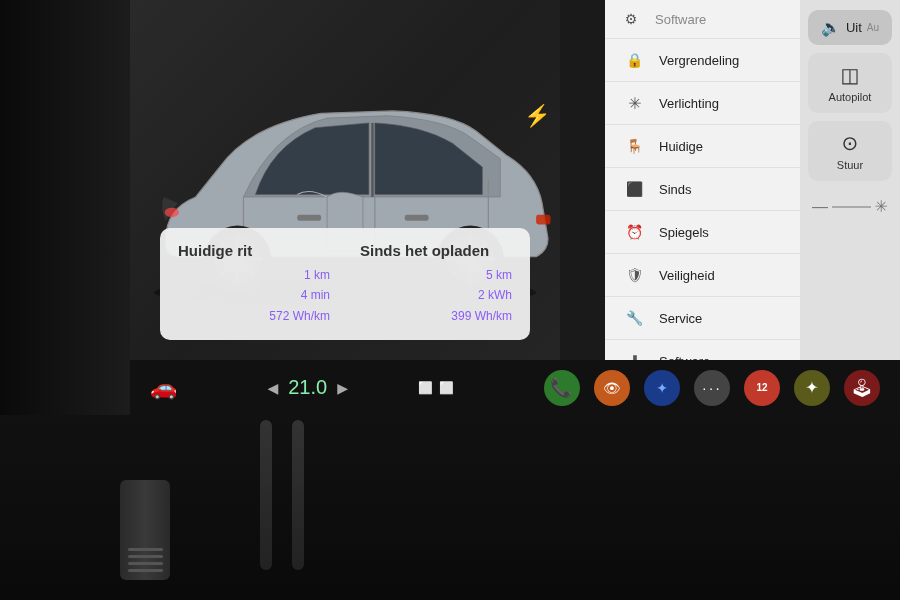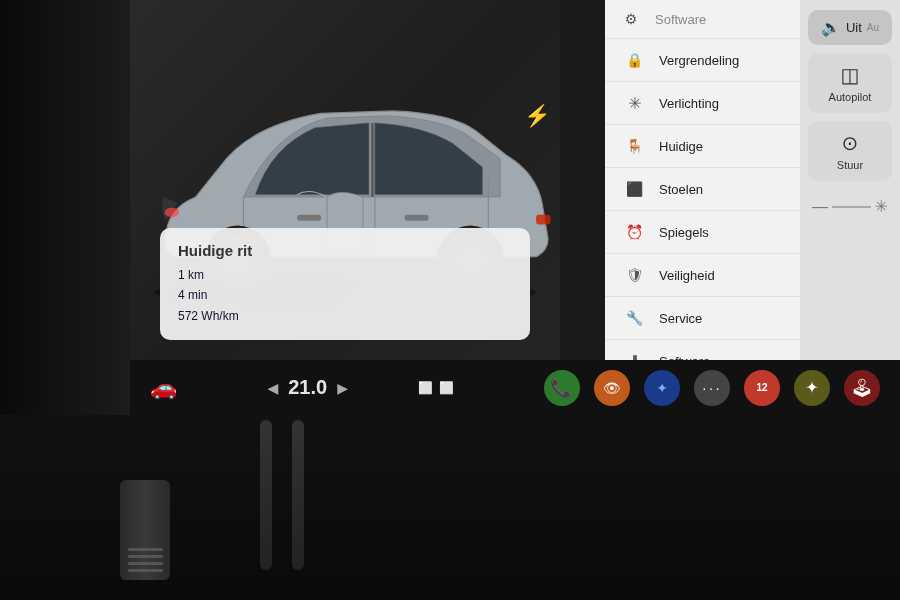--- a/index.html
+++ b/index.html
@@ -70,22 +70,23 @@
 
     .trip-col { flex: 1; }
     .trip-col-header {
       font-size: 15px;
       font-weight: 600;
       color: #333;
       margin-bottom: 6px;
     }
     .trip-col-value {
       font-size: 12px;
-      color: #0f172a;
+      color: #8b5cf6;
       line-height: 1.7;
+      text-align: right;
     }
 
     
     .settings-panel {
       position: absolute;
       right: 0;
       top: 0;
       width: 290px;
       height: 370px;
       background: #f0f0f0;
@@ -295,20 +296,28 @@
     
     <div class="trip-card">
       <div class="trip-col">
         <div class="trip-col-header">Huidige rit</div>
         <div class="trip-col-value">
           <div>1 km</div>
           <div>4 min</div>
           <div>572 Wh/km</div>
         </div>
       </div>
+      <div class="trip-col">
+        <div class="trip-col-header">Sinds het opladen</div>
+        <div class="trip-col-value">
+          <div>5 km</div>
+          <div>2 kWh</div>
+          <div>399 Wh/km</div>
+        </div>
+      </div>
     </div>
   </div>
 
   <div class="settings-panel" style="right: 100px; left: auto; position: absolute; top: 0; width: 195px; height: 370px; background: #f2f2f2; overflow: hidden; z-index: 3;">
     <ul class="settings-list">
       <li class="settings-item" style="font-size:13px; color:#888; padding: 9px 16px;">
         <span class="settings-icon">⚙</span>
         <span>Software</span>
       </li>
       <li class="settings-item" style="font-size:13px;">
@@ -318,21 +327,21 @@
       <li class="settings-item" style="font-size:13px;">
         <span class="settings-icon" style="font-size:16px;">✳</span>
         <span>Verlichting</span>
       </li>
       <li class="settings-item" style="font-size:13px;">
         <span class="settings-icon">🪑</span>
         <span>Huidige</span>
       </li>
       <li class="settings-item" style="font-size:13px;">
         <span class="settings-icon">⬛</span>
-        <span>Stoelen</span>
+        <span>Sinds</span>
       </li>
       <li class="settings-item" style="font-size:13px;">
         <span class="settings-icon">⏰</span>
         <span>Spiegels</span>
       </li>
       <li class="settings-item" style="font-size:13px;">
         <span class="settings-icon">🛡</span>
         <span>Veiligheid</span>
       </li>
       <li class="settings-item" style="font-size:13px; font-weight:500;">
@@ -371,21 +380,21 @@
       <span>✳</span>
     </div>
   </div>
 
   <div class="taskbar">
     <div class="taskbar-left">
       <span style="color:#ccc; font-size:22px;">🚗</span>
     </div>
     <div class="taskbar-center">
       <span style="color:#aaa; font-size:14px; cursor:pointer;">◀</span>
-      <span style="color:#e5e5e5; font-size:20px; font-weight:700;">21.0</span>
+      <span style="color:#86efac; font-size:20px; font-weight:400;">21.0</span>
       <span style="color:#aaa; font-size:14px; cursor:pointer;">▶</span>
     </div>
     <div style="display:flex; flex-direction:column; align-items:center; margin-left:-20px;">
       <div style="display:flex; gap:6px; color:#888; font-size:12px;">
         <span>⬜</span>
         <span>⬜</span>
       </div>
     </div>
     <div class="taskbar-right">
       <div class="taskbar-icon phone">📞</div>

